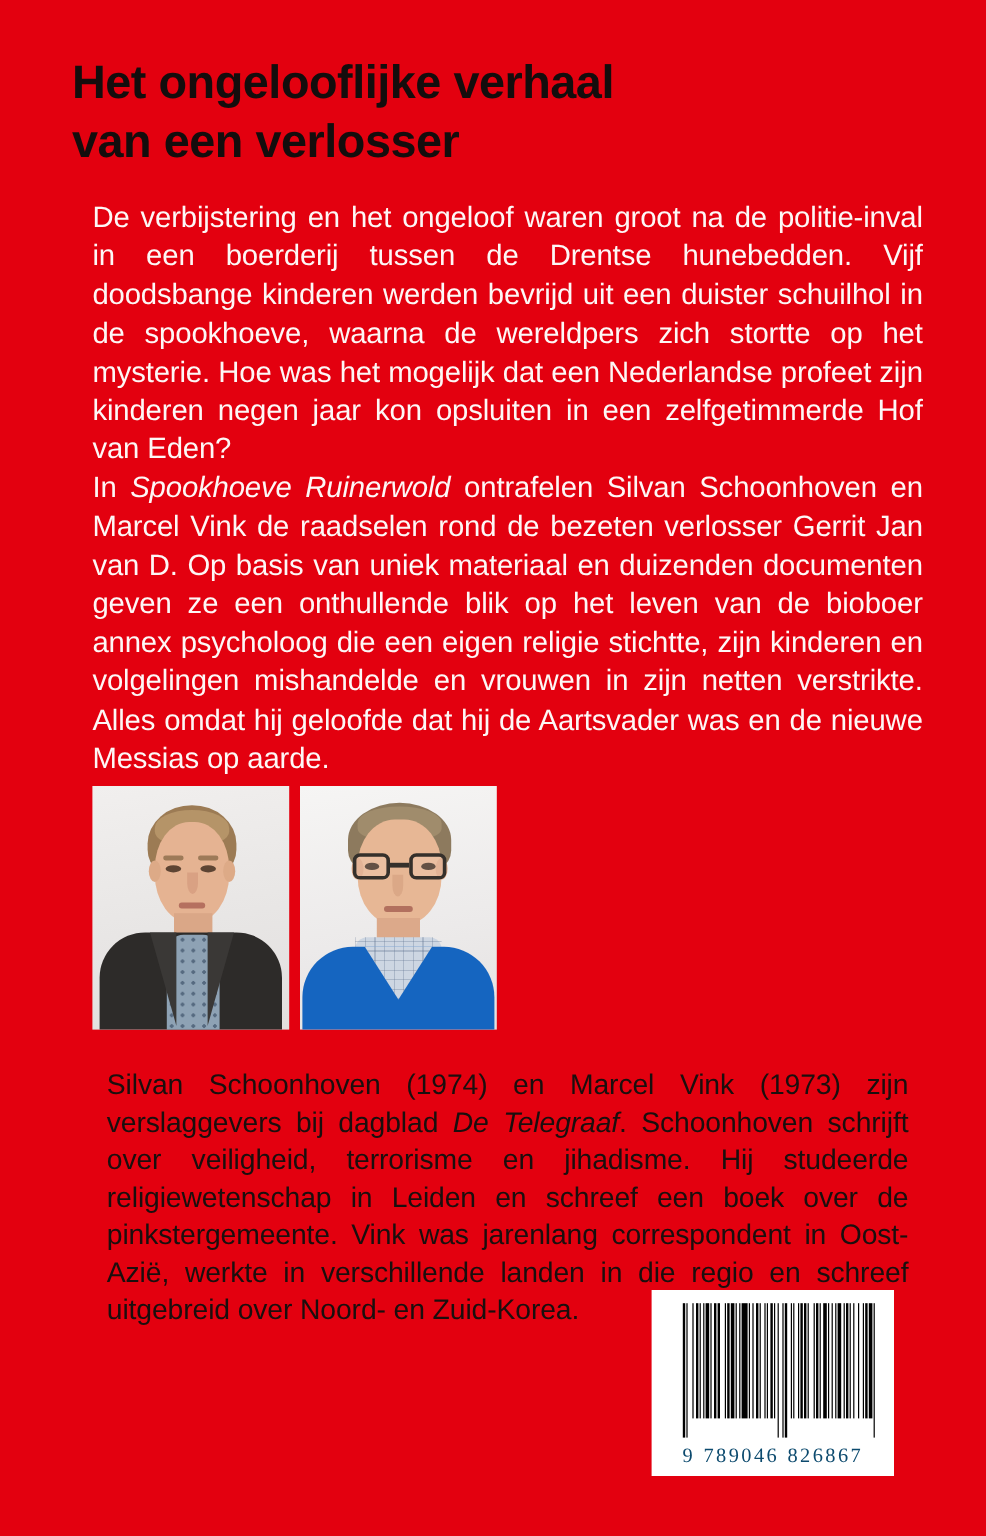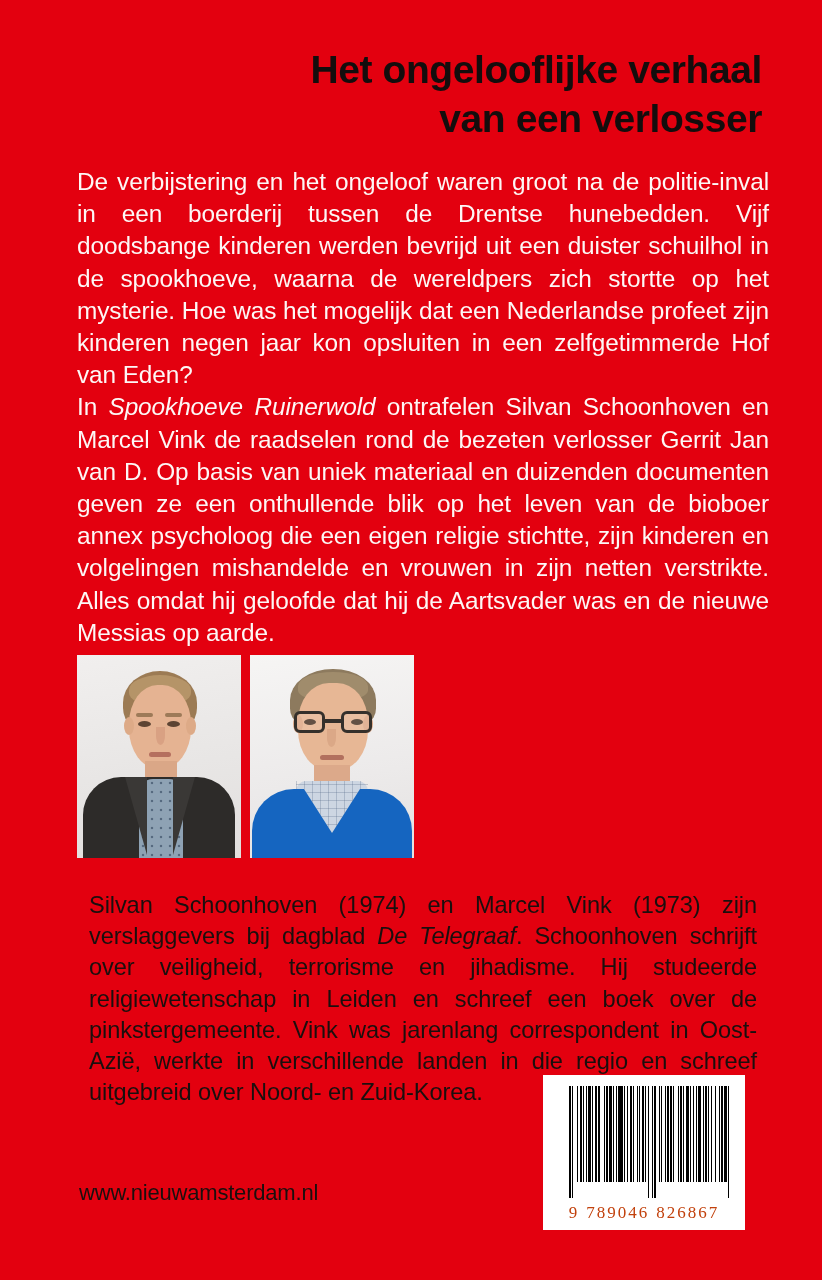--- a/index.html
+++ b/index.html
@@ -19,21 +19,21 @@
     overflow: hidden;
     box-sizing: border-box;
   }
 
   
   .title-block {
     position: absolute;
     left: 60px;
     top: 45px;
     width: 702px;
-    text-align: right;
+    text-align: left;
     color: #140d0d;
     font-weight: 700;
     font-size: 39px;
     line-height: 49px;
     letter-spacing: -0.4px;
     font-stretch: condensed;
   }
   .title-line { display: block; white-space: nowrap; }
 
   
@@ -284,21 +284,21 @@
   }
   .bar { background: #000; }
   .barcode-digits {
     position: absolute;
     left: 0; right: 0;
     bottom: 7px;
     text-align: center;
     font-family: "Liberation Serif", serif;
     font-size: 17px;
     letter-spacing: 2.0px;
-    color: #c2410c;
+    color: #0c4a6e;
     white-space: nowrap;
   }
   .barcode-digits .lead { margin-right: 7px; }
   .barcode-digits .grp { margin-right: 7px; }
 </style>
 </head>
 <body>
 
 <div class="cover">
 
@@ -349,21 +349,20 @@
       <div class="sweater"></div>
       <div class="vneck"></div>
     </div>
   </div>
 
   <div class="bio">
     <p><span>Silvan Schoonhoven (1974) en Marcel Vink (1973) zijn verslaggevers bij dagblad </span><em>De Telegraaf</em><span>. Schoonhoven schrijft over veiligheid, terrorisme en jihadisme. Hij studeerde religiewetenschap in Leiden en schreef een boek over de pinkstergemeente. Vink was jarenlang correspondent in Oost-Azië, werkte in verschillende landen in die regio en schreef uitgebreid over Noord- en Zuid-Korea.</span></p>
   </div>
 
   <div class="publisher">
-    <div class="url">www.nieuwamsterdam.nl</div>
   </div>
 
   <div class="barcode-box">
     <div class="bars">
         <div class="bar" style="width: 3.1px; height: 112px;"></div>
         <div class="" style="width: 1.55px; height: 112px;"></div>
         <div class="bar" style="width: 1.55px; height: 112px;"></div>
         <div class="" style="width: 6.2px; height: 96px;"></div>
         <div class="bar" style="width: 1.55px; height: 96px;"></div>
         <div class="" style="width: 3.1px; height: 96px;"></div>

